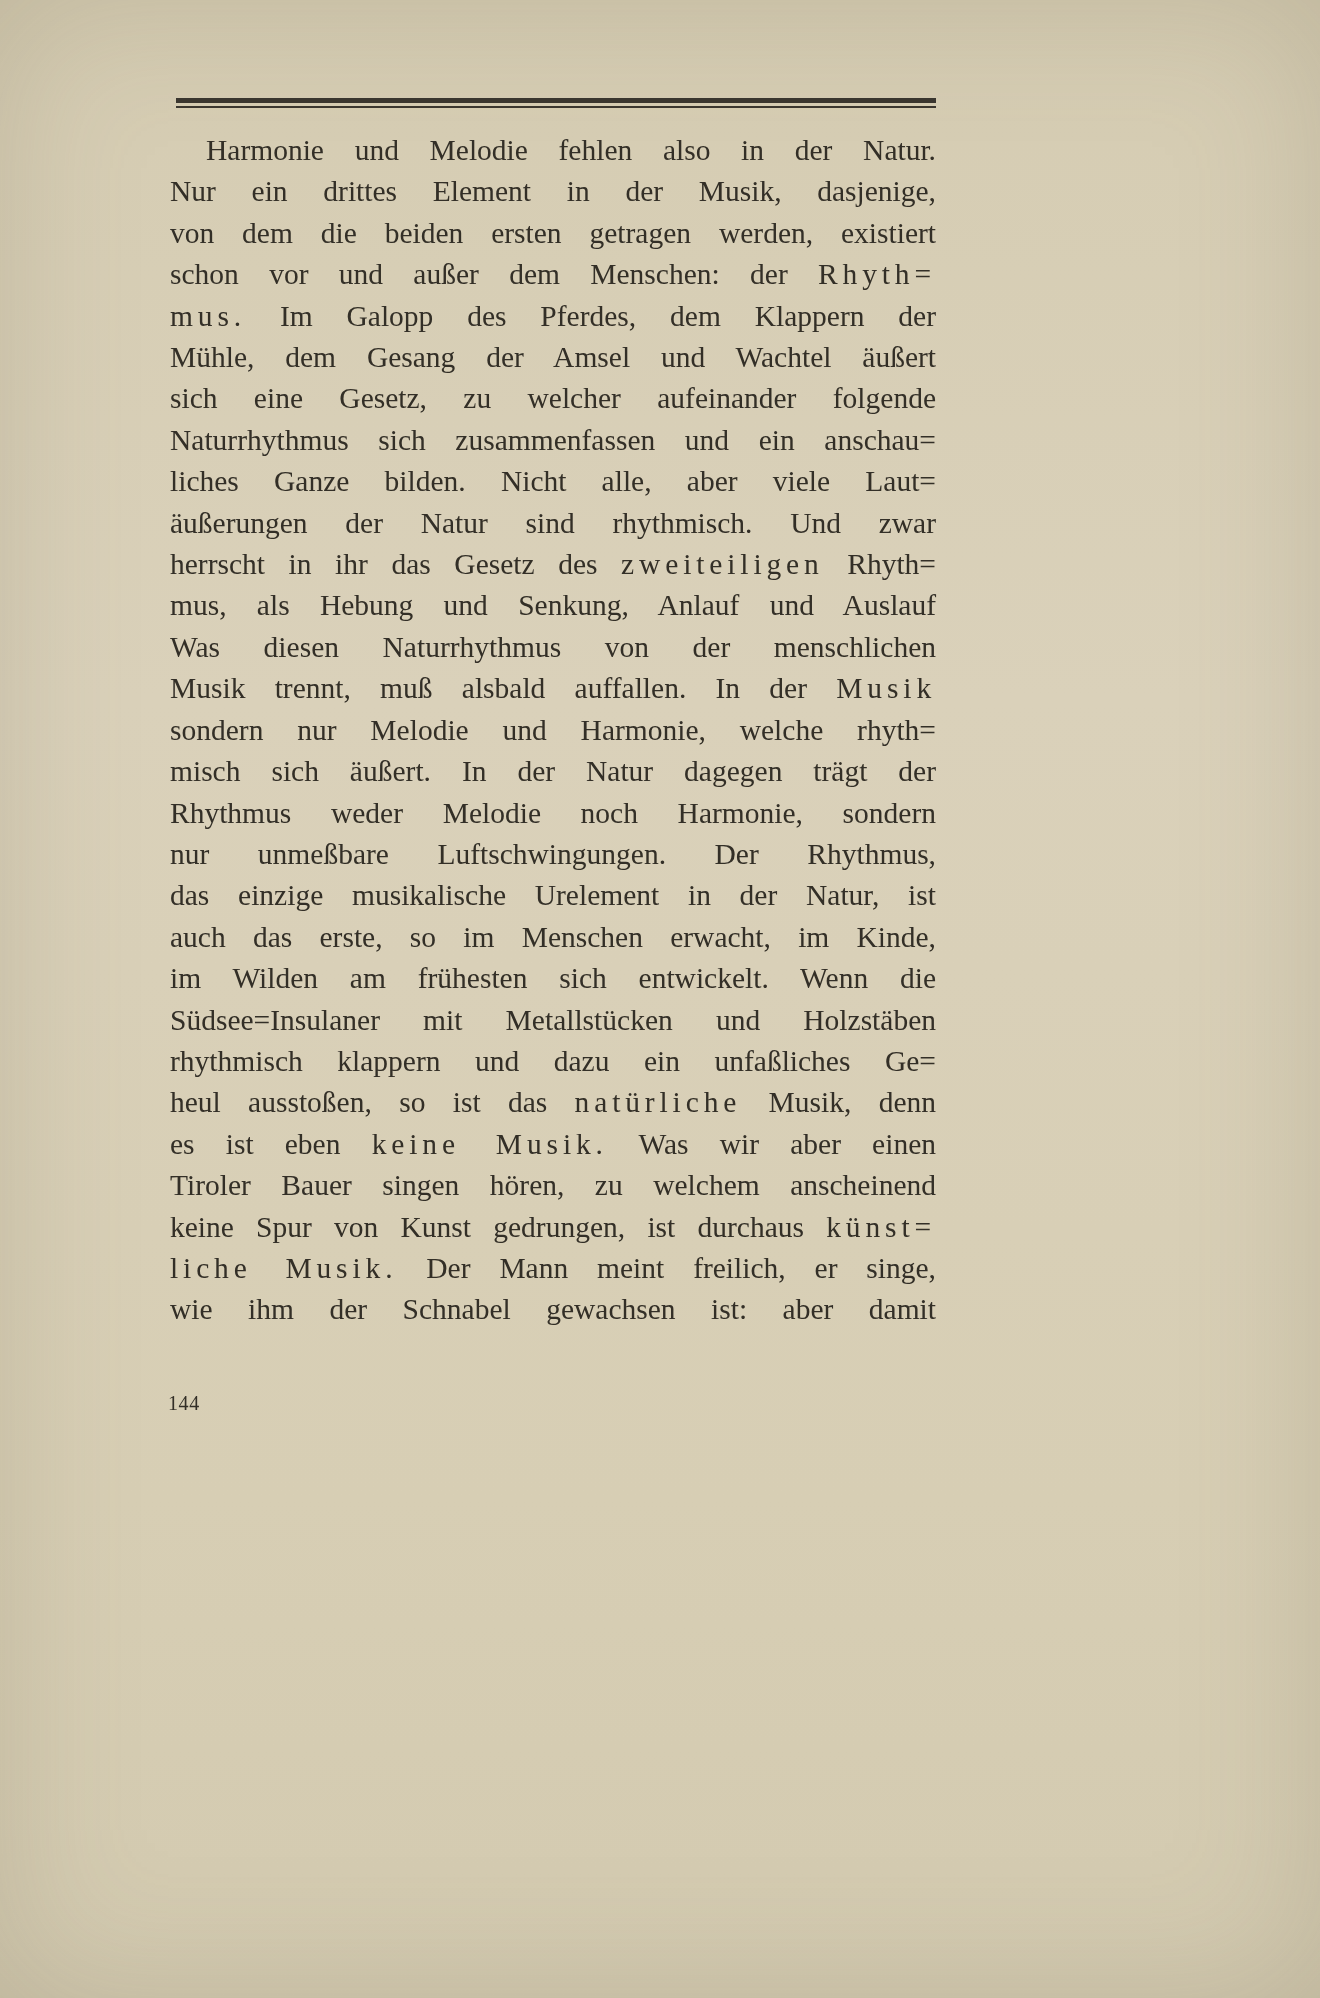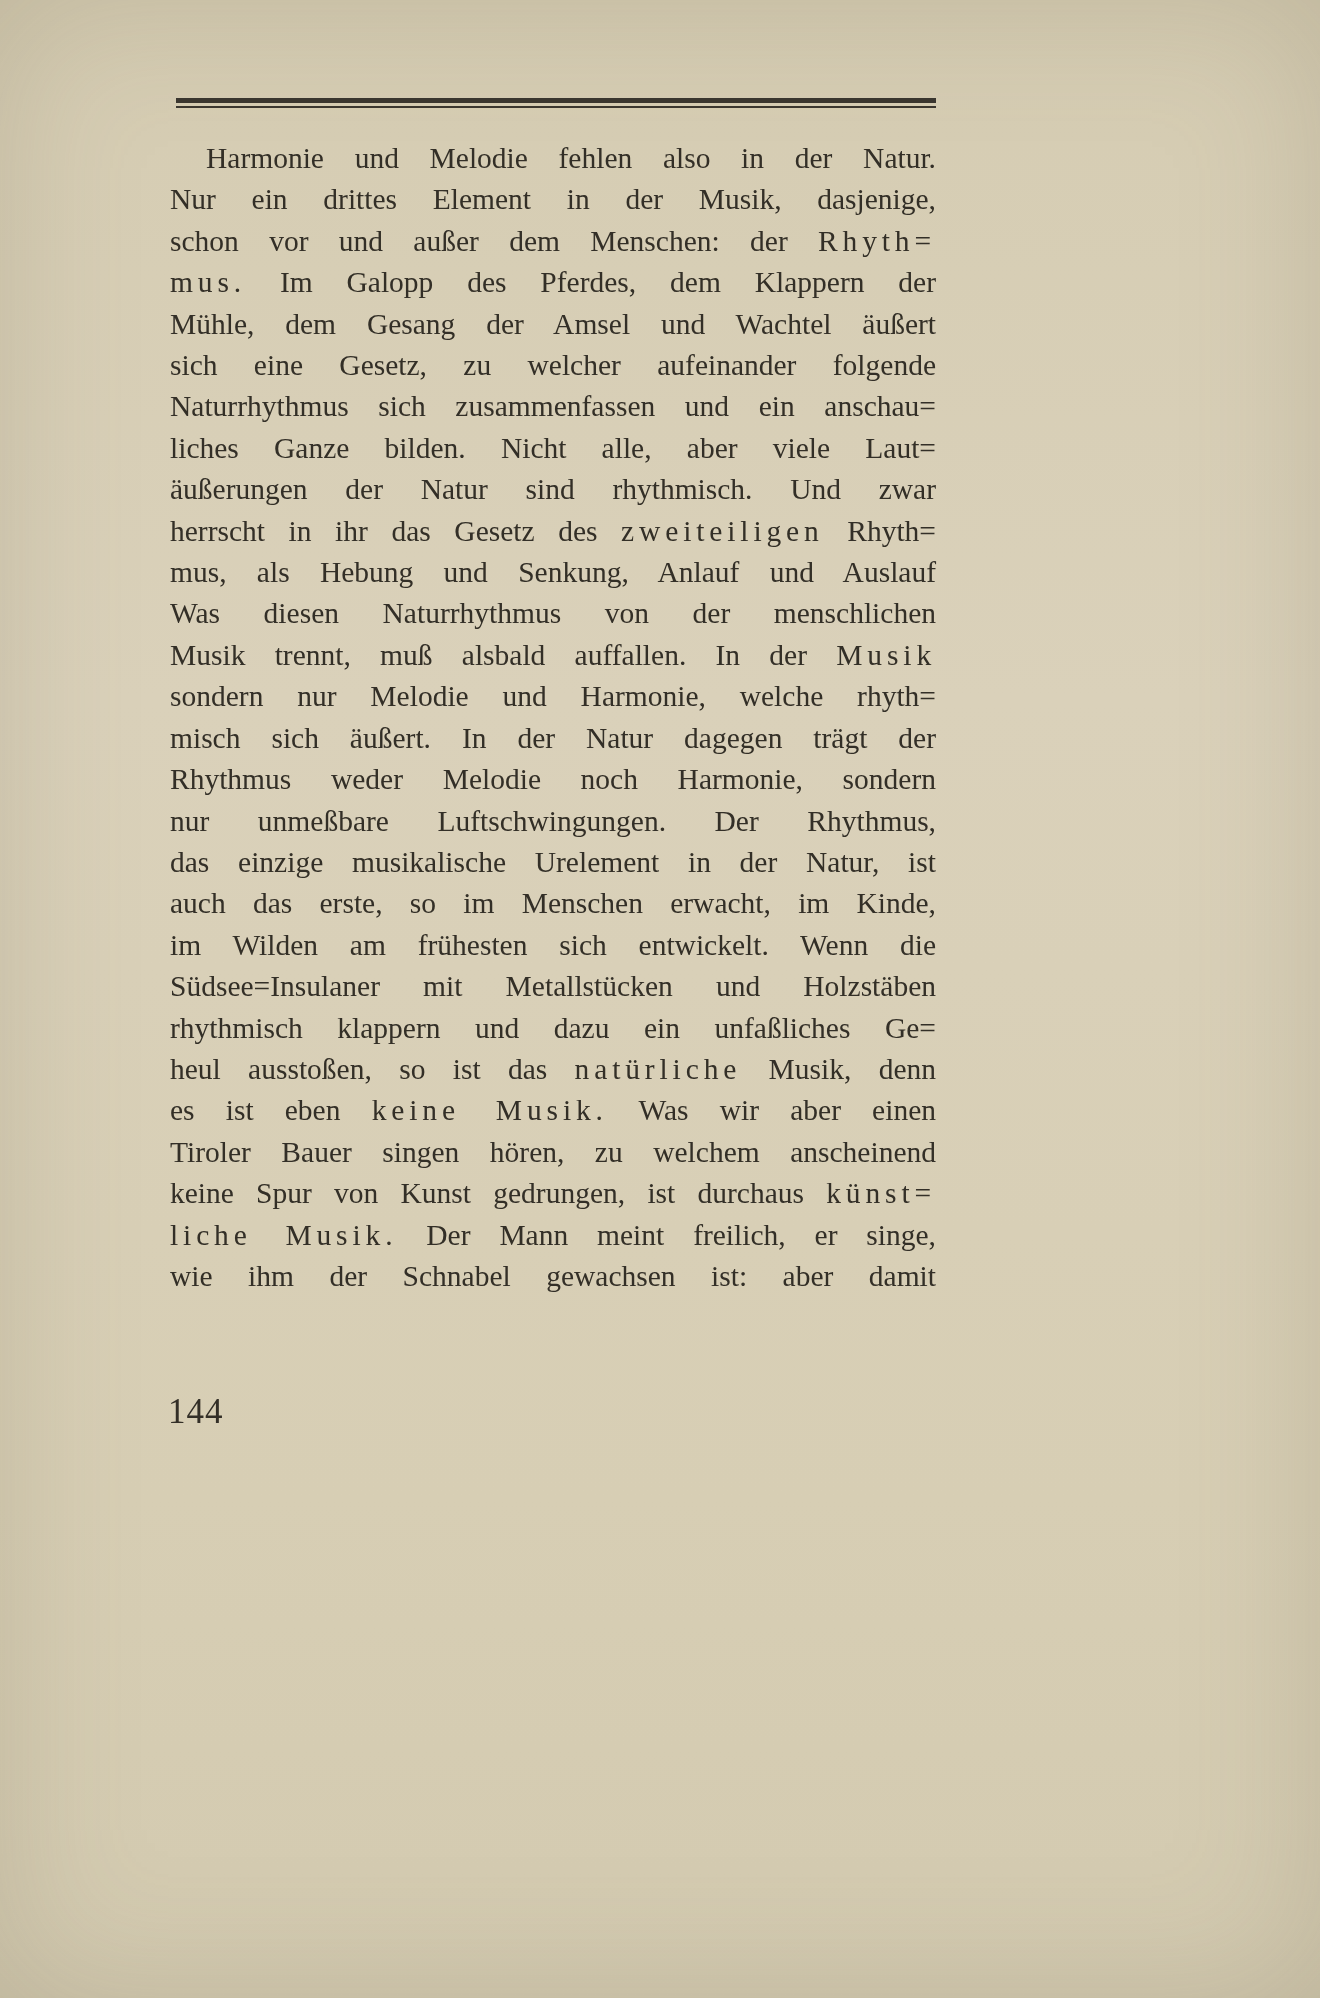--- a/index.html
+++ b/index.html
@@ -27,56 +27,57 @@
     background: #3a362f;
   }
   .rule-thin {
     height: 2px;
     background: #3a362f;
     margin-top: 3px;
   }
   .text-block {
     position: absolute;
     left: 170px;
-    top: 138px;
+    top: 130px;
     width: 766px;
     font-size: 29.5px;
   }
   .line {
     line-height: 41.4px;
     text-align: justify;
     text-align-last: justify;
     text-justify: inter-word;
     white-space: normal;
   }
   .line.indent {
     text-indent: 36px;
   }
   .sp {
     letter-spacing: 0.165em;
   }
   .page-num {
     position: absolute;
     left: 168px;
     top: 1392px;
-    font-size: 35px;
+    font-size: 20px;
     letter-spacing: 0.03em;
   }
 </style>
 </head>
 <body>
 
 <div class="page">
   <div class="rule">
     <div class="rule-thick"></div>
     <div class="rule-thin"></div>
   </div>
   <div class="text-block" id="text-block" style="color: rgb(51, 47, 39);">
       <div class="line indent"><span>Harmonie und Melodie fehlen also in der Natur.</span></div>
       <div class="line"><span>Nur ein drittes Element in der Musik, dasjenige,</span></div>
+      <div class="line"><span>von dem die beiden ersten getragen werden, existiert</span></div>
       <div class="line"><span>schon vor und außer dem Menschen: der </span><span class="sp">Rhyth=</span></div>
       <div class="line"><span class="sp">mus.</span><span> Im Galopp des Pferdes, dem Klappern der</span></div>
       <div class="line"><span>Mühle, dem Gesang der Amsel und Wachtel äußert</span></div>
       <div class="line"><span>sich eine Gesetz, zu welcher aufeinander folgende</span></div>
       <div class="line"><span>Naturrhythmus sich zusammenfassen und ein anschau=</span></div>
       <div class="line"><span>liches Ganze bilden. Nicht alle, aber viele Laut=</span></div>
       <div class="line"><span>äußerungen der Natur sind rhythmisch. Und zwar</span></div>
       <div class="line"><span>herrscht in ihr das Gesetz des </span><span class="sp">zweiteiligen</span><span> Rhyth=</span></div>
       <div class="line"><span>mus, als Hebung und Senkung, Anlauf und Auslauf</span></div>
       <div class="line"><span>Was diesen Naturrhythmus von der menschlichen</span></div>

